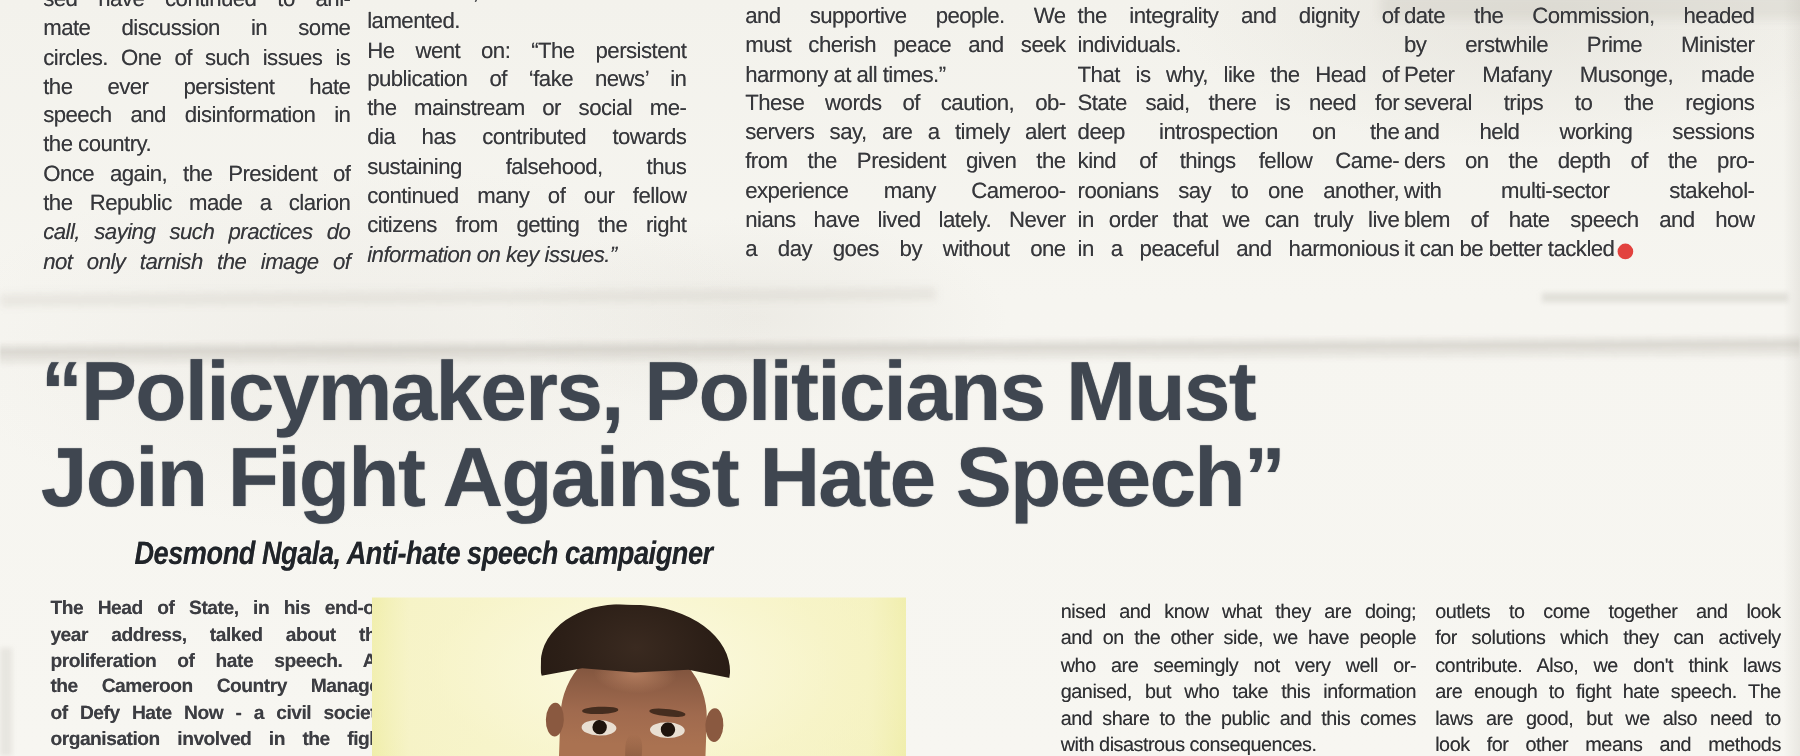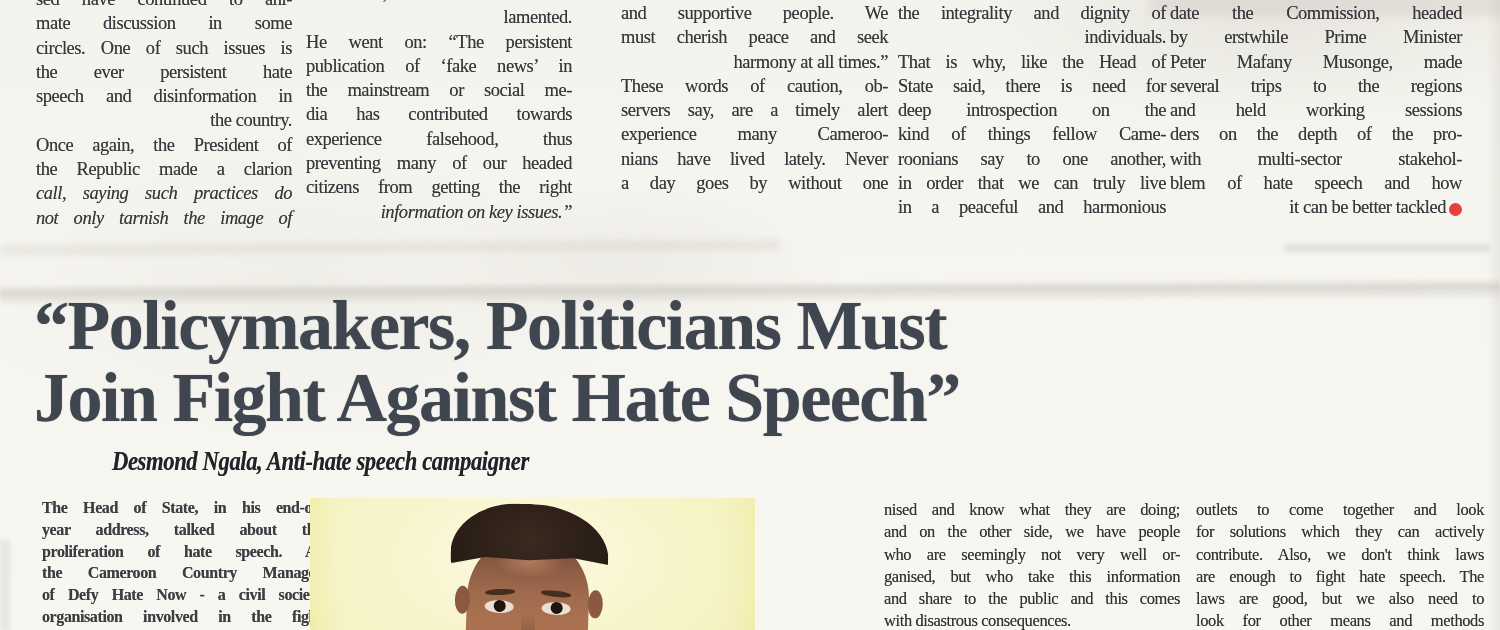--- a/index.html
+++ b/index.html
@@ -1,36 +1,36 @@
 <!DOCTYPE html>
 <html><head>
 <meta charset="utf-8">
 <style>
   html,body{margin:0;padding:0;background:#e8e7e2;}
   #page{
     position:relative;width:1500px;height:630px;overflow:hidden;
-    font-family:Liberation Serif, serif;
+    font-family:Liberation Sans, sans-serif;
     background:
       radial-gradient(420px 160px at 85% 2%, rgba(205,201,192,.30), transparent 70%),
       radial-gradient(500px 220px at 20% 46%, rgba(216,212,204,.22), transparent 70%),
       radial-gradient(300px 120px at 42% 42%, rgba(210,206,197,.25), transparent 70%),
       linear-gradient(180deg,#f3f2ec 0%,#f6f5f0 40%,#f7f6f1 100%);
   }
   
   .crease{position:absolute;left:0;top:281px;width:1500px;height:22px;
     background:linear-gradient(180deg,rgba(0,0,0,0) 0%,rgba(176,171,162,.38) 40%,rgba(188,183,174,.28) 65%,rgba(0,0,0,0) 100%);
     transform:rotate(-.25deg);filter:blur(1px);}
   .smudge-a{position:absolute;left:0;top:242px;width:780px;height:11px;background:rgba(190,186,178,.22);filter:blur(3px);transform:rotate(-.4deg);}
   .smudge-b{position:absolute;left:1150px;top:-6px;width:360px;height:22px;background:rgba(195,191,183,.30);filter:blur(4px);}
   .smudge-c{position:absolute;left:1285px;top:244px;width:205px;height:8px;background:rgba(185,181,172,.32);filter:blur(2px);}
   .edge-r{position:absolute;right:0;top:0;width:14px;height:630px;background:linear-gradient(90deg,rgba(0,0,0,0),rgba(178,174,166,.20));}
   .edge-l{position:absolute;left:0;top:540px;width:10px;height:90px;background:rgba(178,174,166,.22);filter:blur(2px);}
   
   .col{position:absolute;color:#36373b;font-size:18.5px;line-height:24.3px;letter-spacing:-.45px;}
-  .col .line{text-align:right;text-shadow:0 0 .4px rgba(40,40,45,.55);}
+  .col .line{text-align:left;text-shadow:0 0 .4px rgba(40,40,45,.55);}
   .col .line.just{text-align:justify;text-align-last:justify;}
   .col .line.ital{font-style:italic;}
   .c1{left:36px;top:-13px;width:256px;}
   .c2{left:306px;top:-19px;width:266px;}
   .c3{left:621px;top:1px;width:267px;}
   .c4{left:880px;top:1px;width:268px;margin-left:18px;}
   .c5{left:1170px;top:1px;width:292px;}
   .enddot{display:inline-block;width:13px;height:13px;border-radius:50%;background:#e2423e;margin-left:3px;transform:translateY(3px);}
   
   .headline{position:absolute;left:34px;top:290px;width:1460px;color:#3f4650;
@@ -95,31 +95,32 @@
       <div class="line just ital">call, saying such practices do</div>
       <div class="line just ital">not only tarnish the image of</div>
     </div>
   <div class="col c2">
       <div class="line just">conscience,” the Head of State</div>
       <div class="line">lamented.</div>
       <div class="line just">He went on: “The persistent</div>
       <div class="line just">publication of ‘fake news’ in</div>
       <div class="line just">the mainstream or social me-</div>
       <div class="line just">dia has contributed towards</div>
-      <div class="line just">experience falsehood, thus</div>
-      <div class="line just">preventing many of our headed</div>
+      <div class="line just">sustaining falsehood, thus</div>
+      <div class="line just">continued many of our fellow</div>
       <div class="line just">citizens from getting the right</div>
       <div class="line ital">information on key issues.”</div>
     </div>
   <div class="col c3">
       <div class="line just">and supportive people. We</div>
       <div class="line just">must cherish peace and seek</div>
       <div class="line">harmony at all times.”</div>
       <div class="line just">These words of caution, ob-</div>
       <div class="line just">servers say, are a timely alert</div>
+      <div class="line just">from the President given the</div>
       <div class="line just">experience many Cameroo-</div>
       <div class="line just">nians have lived lately. Never</div>
       <div class="line just">a day goes by without one</div>
     </div>
   <div class="col c4">
       <div class="line just">the integrality and dignity of</div>
       <div class="line">individuals.</div>
       <div class="line just">That is why, like the Head of</div>
       <div class="line just">State said, there is need for</div>
       <div class="line just">deep introspection on the</div>

